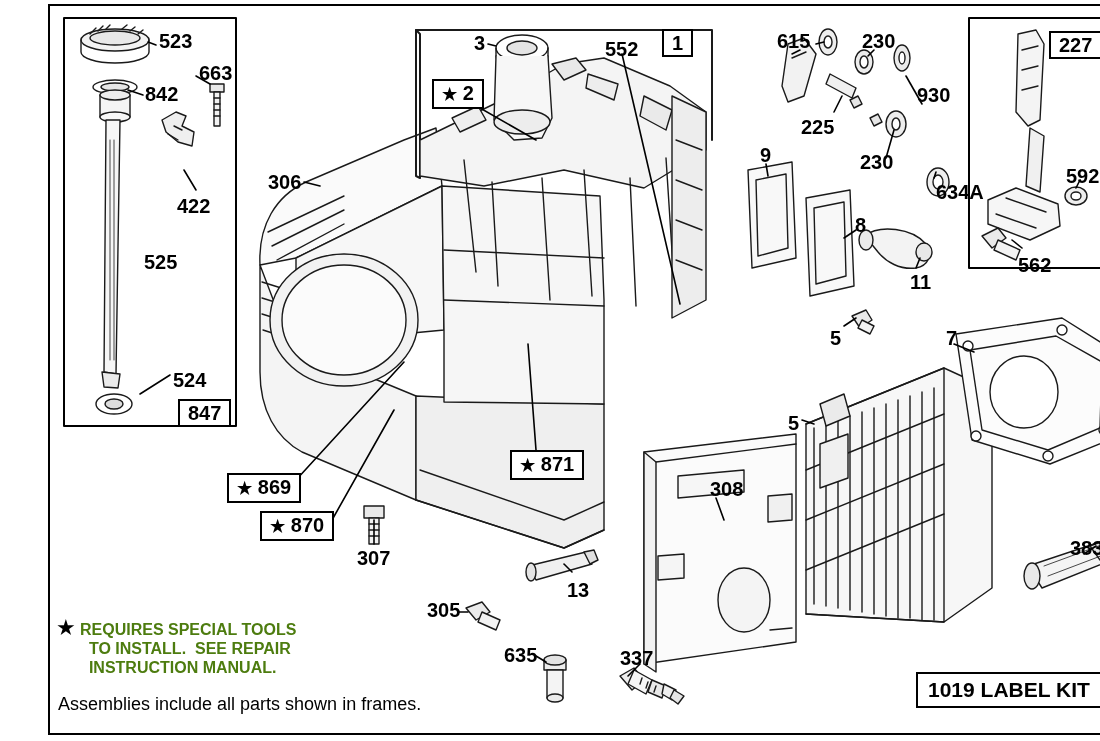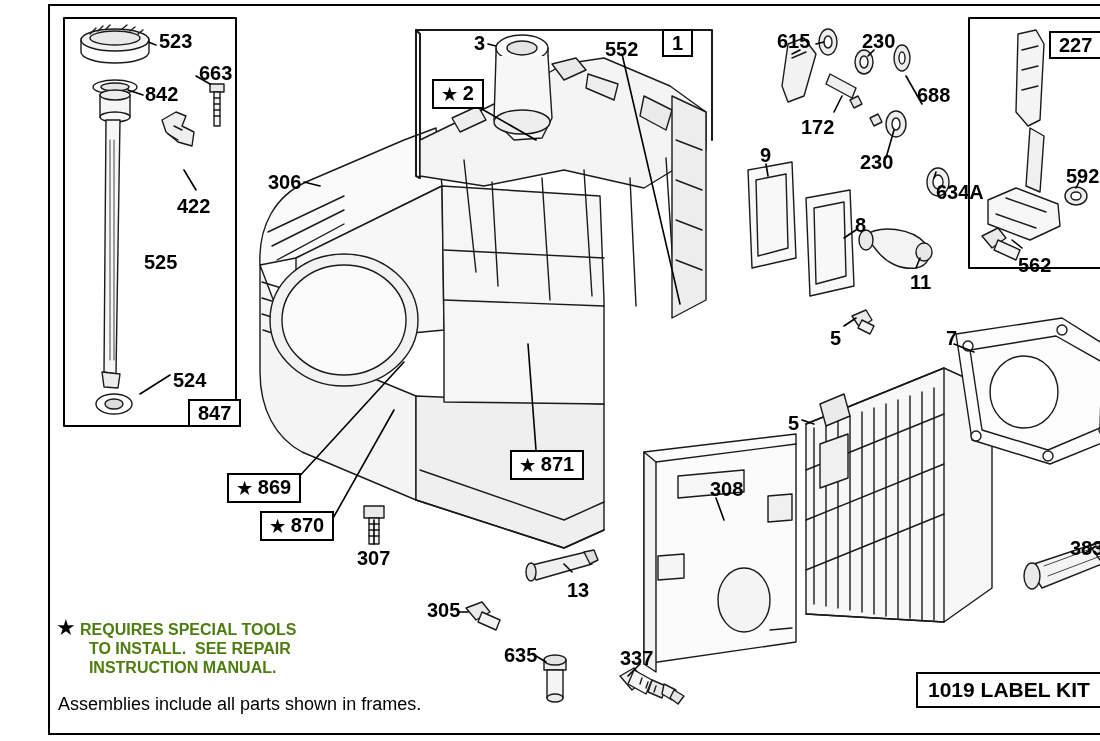--- a/index.html
+++ b/index.html
@@ -328,21 +328,21 @@
       </g>
     </g>
   </svg>
 
   <div class="lbl" style="left:115px; top:31px;">523</div>
   <div class="lbl" style="left:155px; top:63px;">663</div>
   <div class="lbl" style="left:101px; top:84px;">842</div>
   <div class="lbl" style="left:133px; top:196px;">422</div>
   <div class="lbl" style="left:100px; top:252px;">525</div>
   <div class="lbl" style="left:129px; top:370px;">524</div>
-  <div class="boxed" style="left:144px; top:399px;">847</div>
+  <div class="boxed" style="left:134px; top:399px;">847</div>
 
   <div class="lbl" style="left:430px; top:33px;">3</div>
   <div class="lbl" style="left:561px; top:39px;">552</div>
   <div class="boxed" style="left:618px; top:29px;">1</div>
 
   <div class="boxed" style="left:388px; top:79px;">
     <span class="star">★</span>
     <span>2</span>
   </div>
 
@@ -363,22 +363,22 @@
 
   <div class="lbl" style="left:313px; top:548px;">307</div>
   <div class="lbl" style="left:383px; top:600px;">305</div>
   <div class="lbl" style="left:523px; top:580px;">13</div>
   <div class="lbl" style="left:460px; top:645px;">635</div>
   <div class="lbl" style="left:576px; top:648px;">337</div>
   <div class="lbl" style="left:666px; top:479px;">308</div>
 
   <div class="lbl" style="left:733px; top:31px;">615</div>
   <div class="lbl" style="left:818px; top:31px;">230</div>
-  <div class="lbl" style="left:873px; top:85px;">688</div>
-  <div class="lbl" style="left:757px; top:117px;">172</div>
+  <div class="lbl" style="left:873px; top:85px;">930</div>
+  <div class="lbl" style="left:757px; top:117px;">225</div>
   <div class="lbl" style="left:816px; top:152px;">230</div>
   <div class="lbl" style="left:892px; top:182px;">634A</div>
   <div class="lbl" style="left:716px; top:145px;">9</div>
   <div class="lbl" style="left:811px; top:215px;">8</div>
   <div class="lbl" style="left:866px; top:272px;">11</div>
   <div class="lbl" style="left:786px; top:328px;">5</div>
   <div class="lbl" style="left:902px; top:328px;">7</div>
   <div class="lbl" style="left:744px; top:413px;">5</div>
   <div class="lbl" style="left:1026px; top:538px;">383</div>
 

